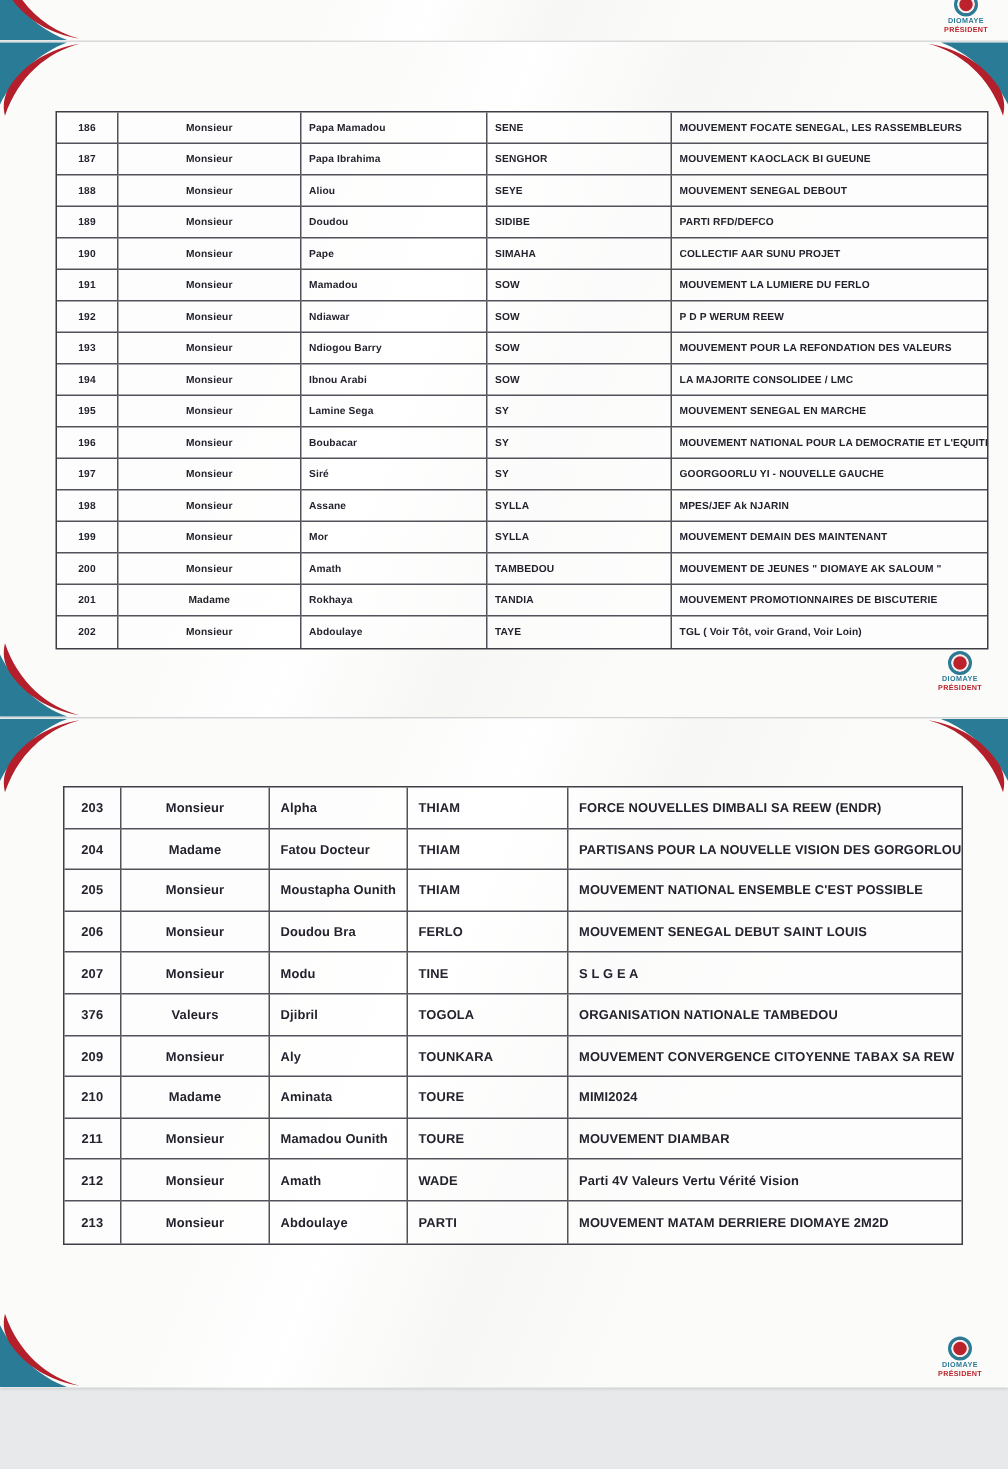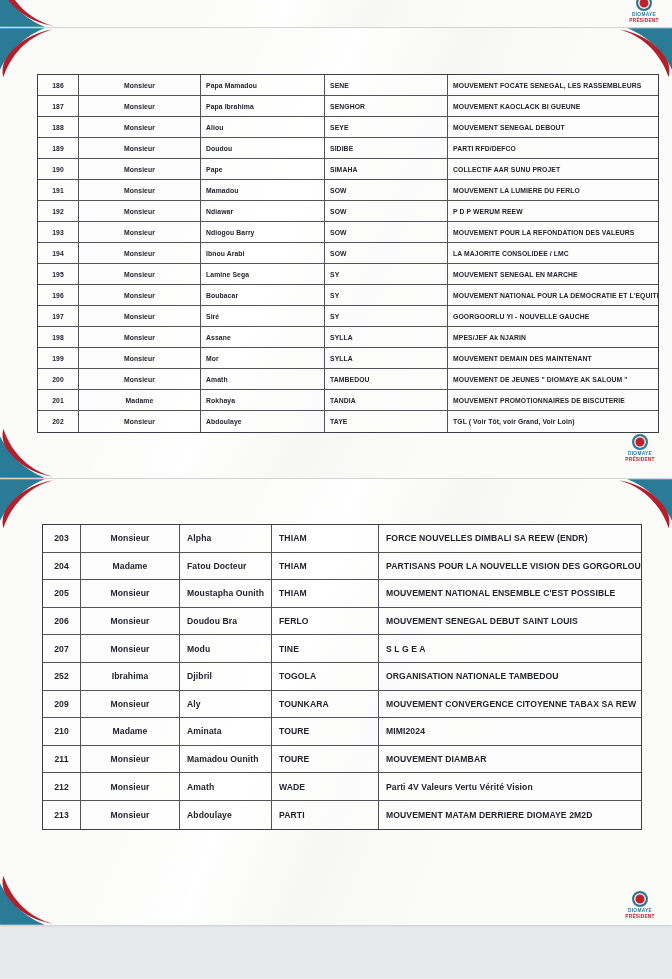--- a/index.html
+++ b/index.html
@@ -154,21 +154,21 @@
         <path d="M0,0 L54,0 C32,8 11,27 0,50 Z" fill="#2a7b96"></path>
         <path d="M64,1 C38,8 15,27 4,59 C2,51 3,43 8,35 C20,17 40,5 64,1 Z" fill="#b3202b"></path>
       </svg>
     </div>
   <div class="table" id="table2">
       <div class="trow"><div class="tcell c0">203</div><div class="tcell c1">Monsieur</div><div class="tcell c2">Alpha</div><div class="tcell c3">THIAM</div><div class="tcell c4">FORCE NOUVELLES DIMBALI SA REEW (ENDR)</div></div>
       <div class="trow"><div class="tcell c0">204</div><div class="tcell c1">Madame</div><div class="tcell c2">Fatou Docteur</div><div class="tcell c3">THIAM</div><div class="tcell c4">PARTISANS POUR LA NOUVELLE VISION DES GORGORLOUS</div></div>
       <div class="trow"><div class="tcell c0">205</div><div class="tcell c1">Monsieur</div><div class="tcell c2">Moustapha Ounith</div><div class="tcell c3">THIAM</div><div class="tcell c4">MOUVEMENT NATIONAL ENSEMBLE C'EST POSSIBLE</div></div>
       <div class="trow"><div class="tcell c0">206</div><div class="tcell c1">Monsieur</div><div class="tcell c2">Doudou Bra</div><div class="tcell c3">FERLO</div><div class="tcell c4">MOUVEMENT SENEGAL DEBUT SAINT LOUIS</div></div>
       <div class="trow"><div class="tcell c0">207</div><div class="tcell c1">Monsieur</div><div class="tcell c2">Modu</div><div class="tcell c3">TINE</div><div class="tcell c4">S L G E A</div></div>
-      <div class="trow"><div class="tcell c0">252</div><div class="tcell c1">Ibrahima</div><div class="tcell c2">Djibril</div><div class="tcell c3">TOGOLA</div><div class="tcell c4">ORGANISATION NATIONALE TAMBEDOU</div></div>
+      <div class="trow"><div class="tcell c0">376</div><div class="tcell c1">Valeurs</div><div class="tcell c2">Djibril</div><div class="tcell c3">TOGOLA</div><div class="tcell c4">ORGANISATION NATIONALE TAMBEDOU</div></div>
       <div class="trow"><div class="tcell c0">209</div><div class="tcell c1">Monsieur</div><div class="tcell c2">Aly</div><div class="tcell c3">TOUNKARA</div><div class="tcell c4">MOUVEMENT CONVERGENCE CITOYENNE TABAX SA REW</div></div>
       <div class="trow"><div class="tcell c0">210</div><div class="tcell c1">Madame</div><div class="tcell c2">Aminata</div><div class="tcell c3">TOURE</div><div class="tcell c4">MIMI2024</div></div>
       <div class="trow"><div class="tcell c0">211</div><div class="tcell c1">Monsieur</div><div class="tcell c2">Mamadou Ounith</div><div class="tcell c3">TOURE</div><div class="tcell c4">MOUVEMENT DIAMBAR</div></div>
       <div class="trow"><div class="tcell c0">212</div><div class="tcell c1">Monsieur</div><div class="tcell c2">Amath</div><div class="tcell c3">WADE</div><div class="tcell c4">Parti 4V Valeurs Vertu Vérité Vision</div></div>
       <div class="trow"><div class="tcell c0">213</div><div class="tcell c1">Monsieur</div><div class="tcell c2">Abdoulaye</div><div class="tcell c3">PARTI</div><div class="tcell c4">MOUVEMENT MATAM DERRIERE DIOMAYE 2M2D</div></div>
     </div>
   <div class="logo" id="logo-p2">
     <div class="logo-circle"></div>
     <div class="logo-l1">DIOMAYE</div>
     <div class="logo-l2">PRÉSIDENT</div>

